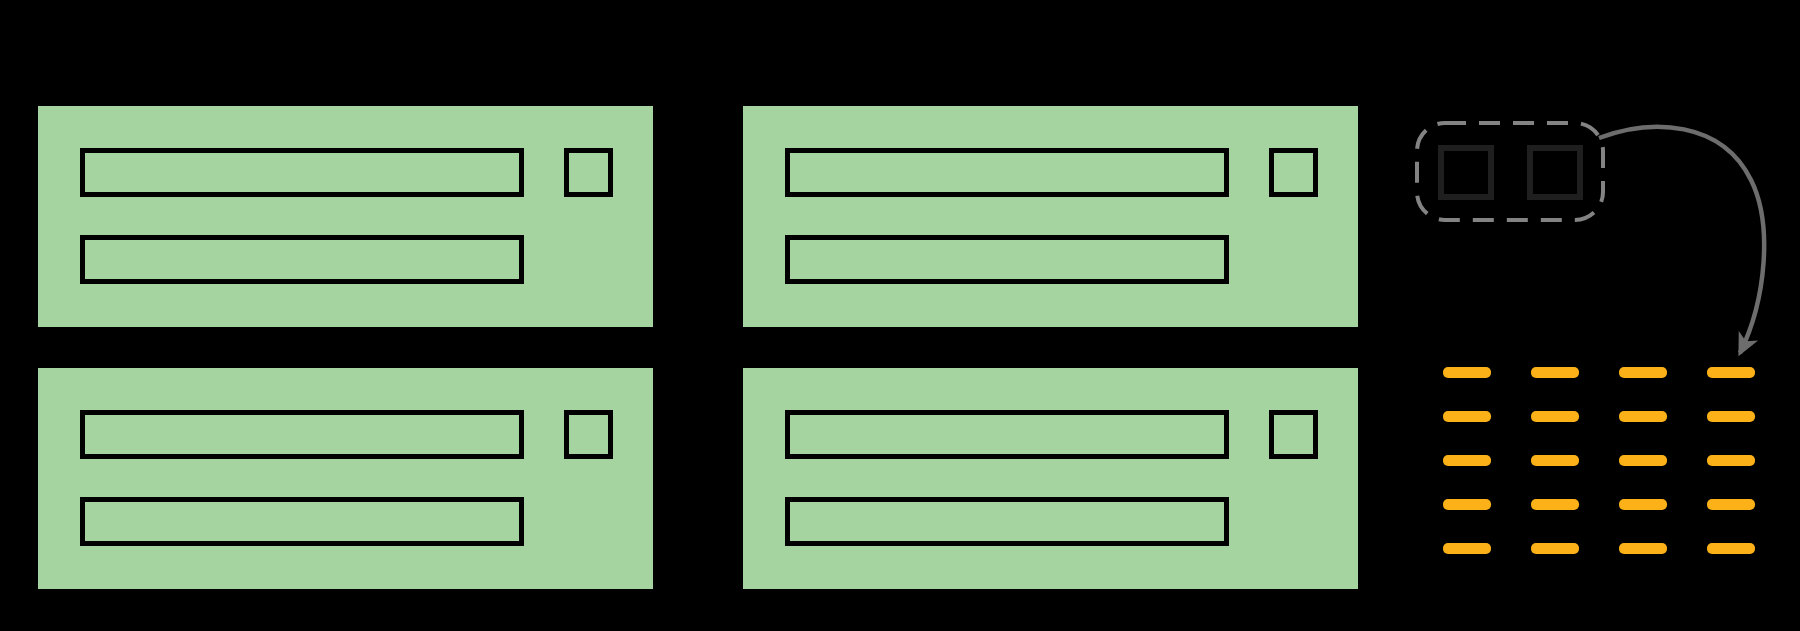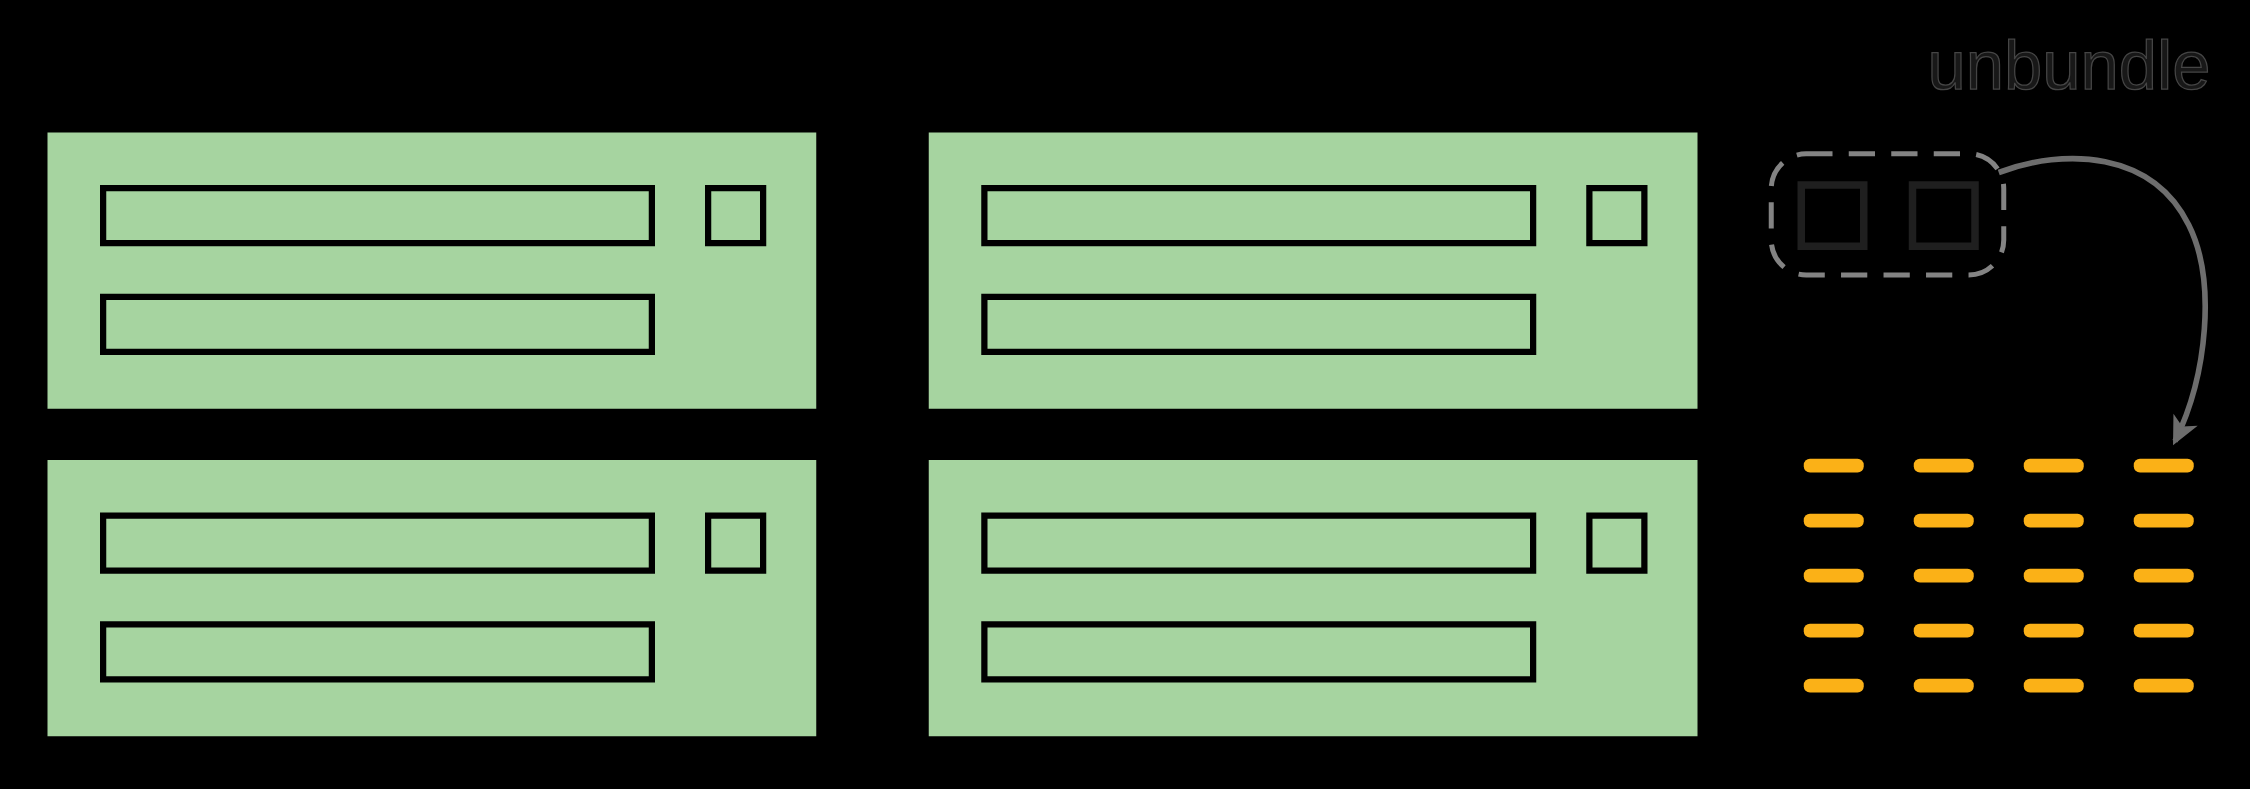--- a/index.html
+++ b/index.html
@@ -132,21 +132,20 @@
       <div class="weight-dash" style="left: 1443px; top: 499px; width: 48px; height: 11px; border-radius: 5px;"></div>
       <div class="weight-dash" style="left: 1531px; top: 499px; width: 48px; height: 11px; border-radius: 5px;"></div>
       <div class="weight-dash" style="left: 1619px; top: 499px; width: 48px; height: 11px; border-radius: 5px;"></div>
       <div class="weight-dash" style="left: 1707px; top: 499px; width: 48px; height: 11px; border-radius: 5px;"></div>
       <div class="weight-dash" style="left: 1443px; top: 543px; width: 48px; height: 11px; border-radius: 5px;"></div>
       <div class="weight-dash" style="left: 1531px; top: 543px; width: 48px; height: 11px; border-radius: 5px;"></div>
       <div class="weight-dash" style="left: 1619px; top: 543px; width: 48px; height: 11px; border-radius: 5px;"></div>
       <div class="weight-dash" style="left: 1707px; top: 543px; width: 48px; height: 11px; border-radius: 5px;"></div>
     </div>
 
-  <div id="unbundle-label">unbundle</div>
 
   <svg id="overlay" viewBox="1380 0 420 631" xmlns="http://www.w3.org/2000/svg">
     <defs>
       <marker id="arrowhead" markerUnits="userSpaceOnUse" markerWidth="26" markerHeight="24" refX="16" refY="10" orient="auto" viewBox="0 0 20 20">
         <path id="arrowhead-shape" d="M0,1 L19,10 L0,19 L5,10 Z"></path>
       </marker>
     </defs>
 
     <rect class="dashed-box" x="1417" y="123" width="186" height="97" rx="28" ry="28"></rect>
 

